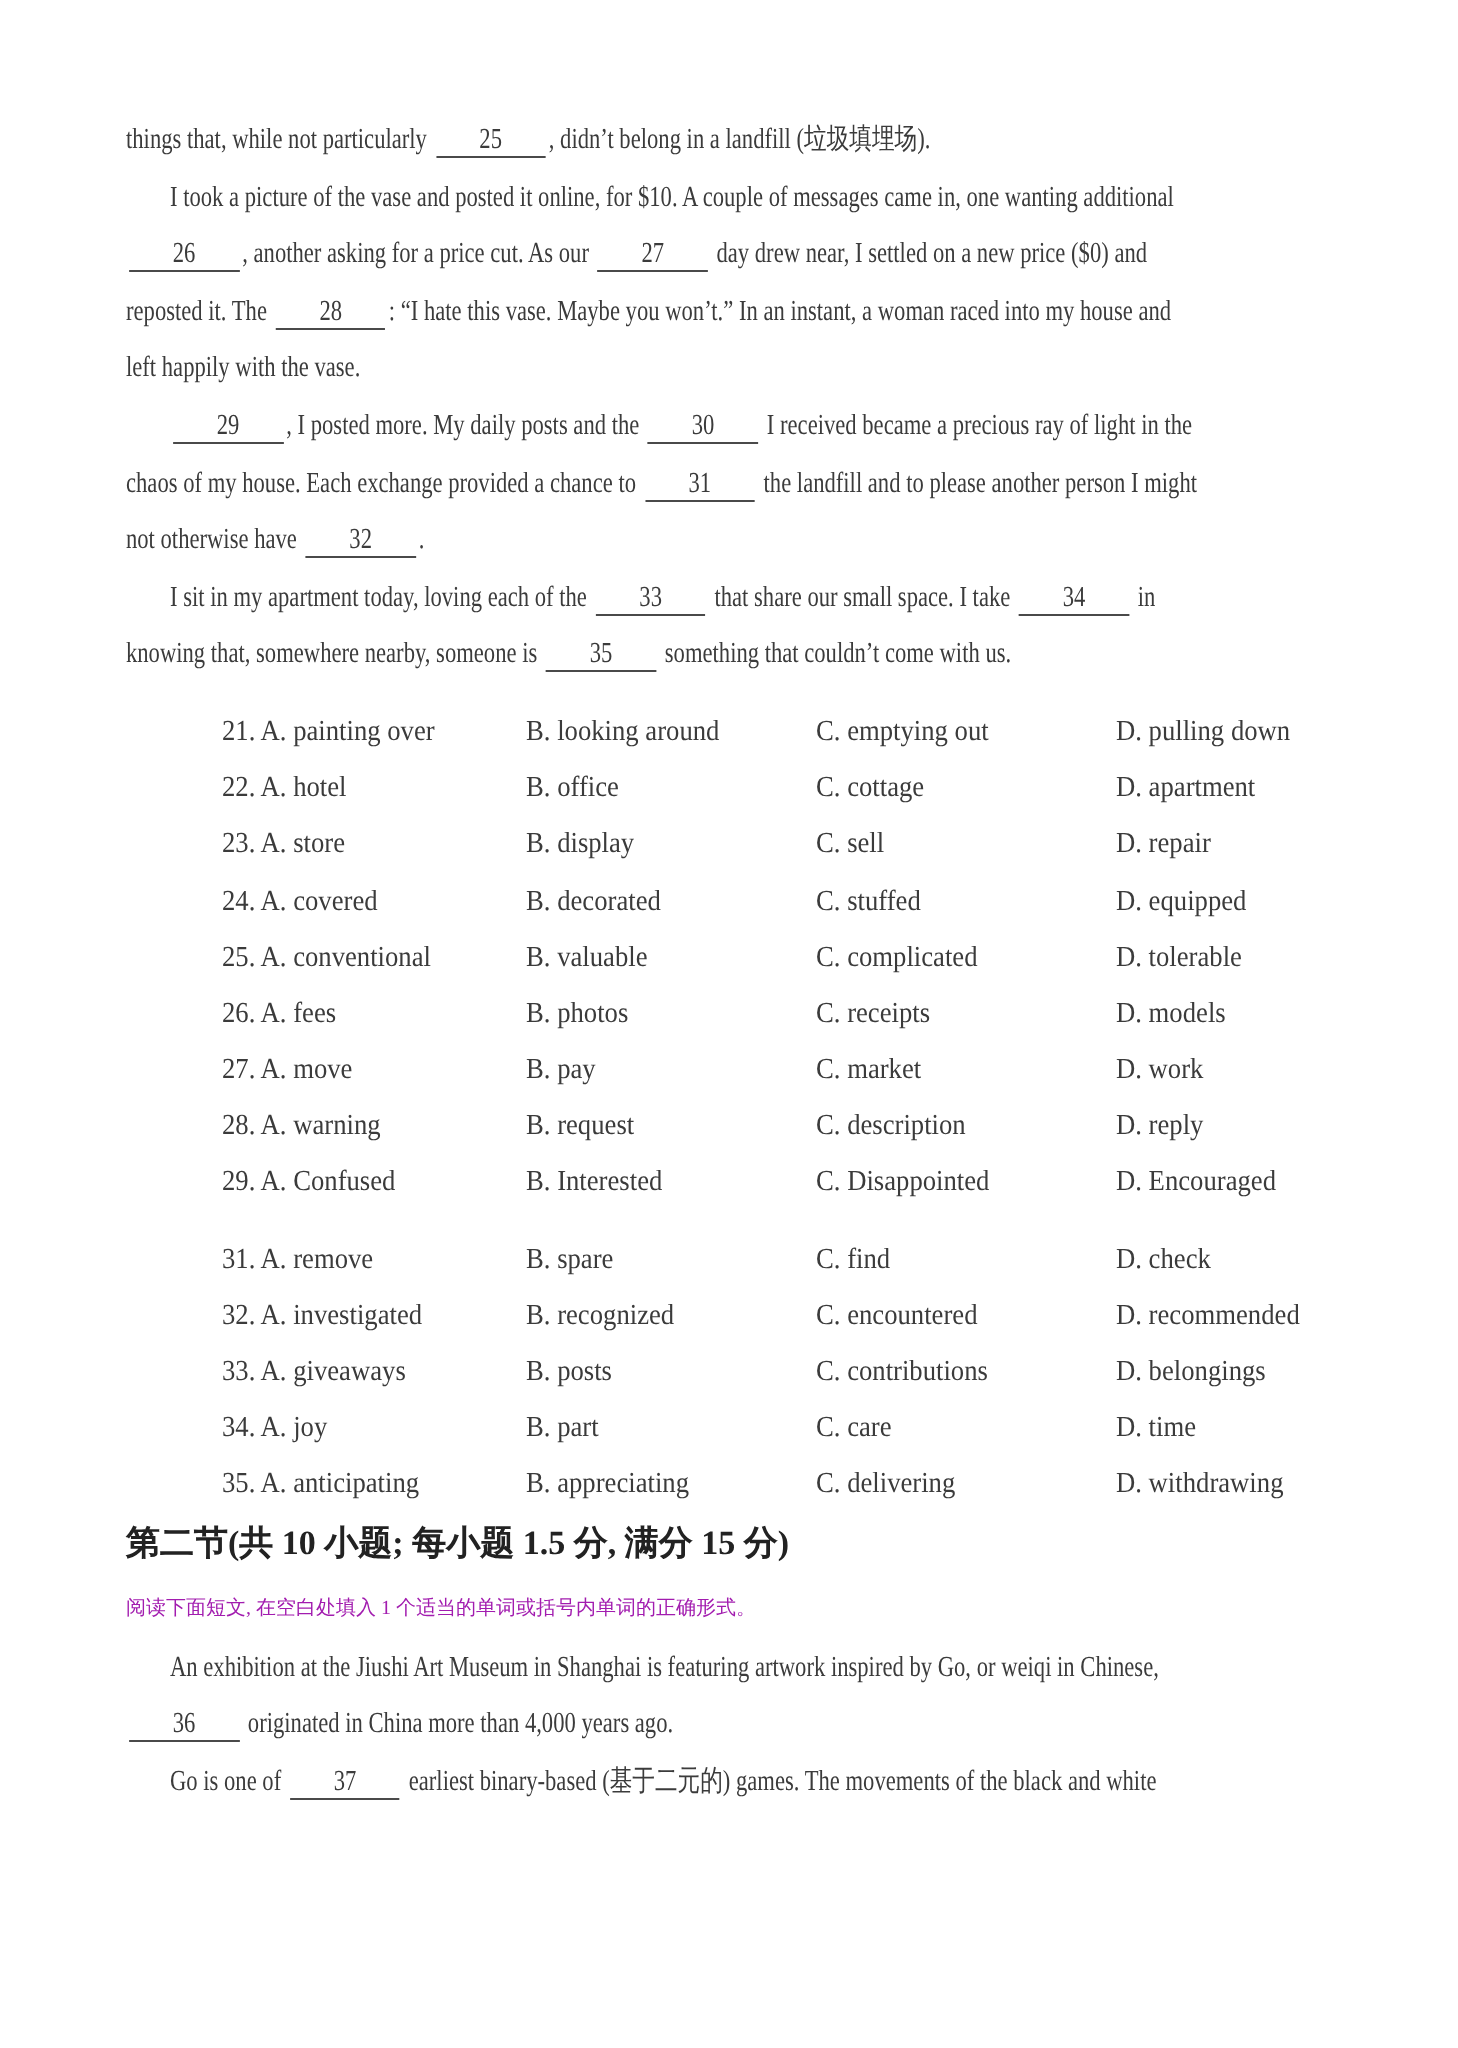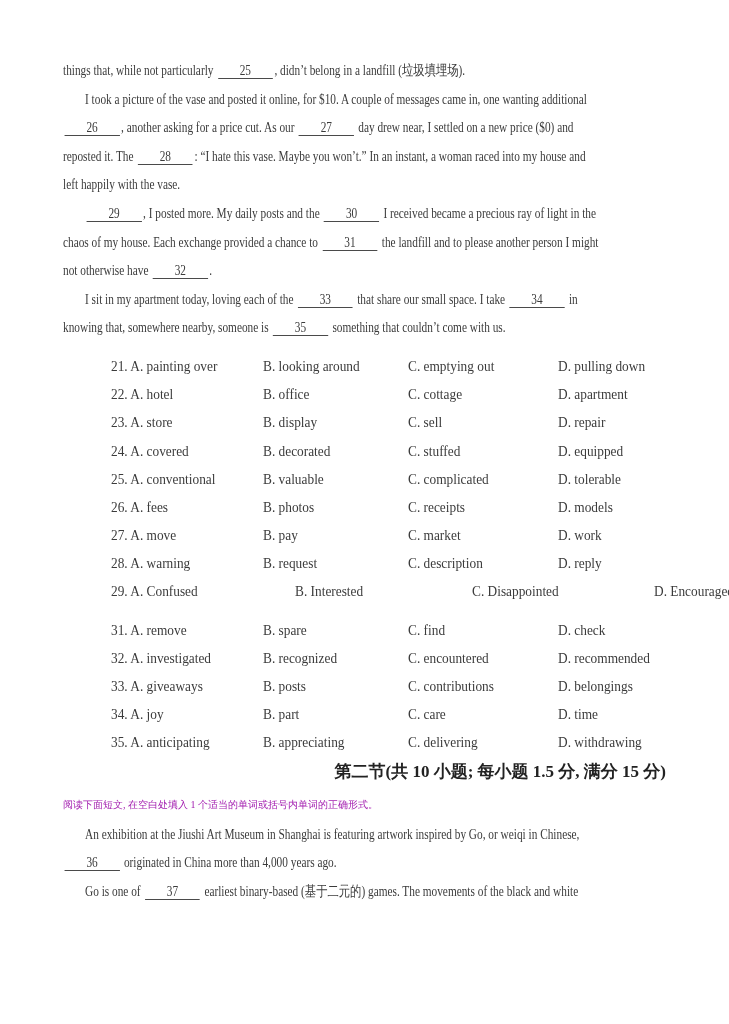--- a/index.html
+++ b/index.html
@@ -16,28 +16,27 @@
   .blank {
     display:inline-block; padding:0 28px; margin:0 2px;
     border-bottom:1.2px solid #4a4a4a; line-height:16px;
   }
 
   .q-rows { margin-top:10px;margin-left:48px; }
   .q-row {
     display:grid; grid-template-columns:152px 145px 150px 1fr;
     height:28.2px; line-height:28.2px; font-size:14.5px;
   }
-  .q-row.gap-after { margin-bottom:10px;gap:32px; }
+  .q-row.gap-after { margin-bottom:10px; }
   .q-cell { transform:scaleX(0.92); transform-origin:0 50%; white-space:nowrap; }
 
   .sec-heading {
     margin:2px 0 0 0; height:26px; line-height:26px;
     font-size:17px; font-weight:bold; color:#222;
     font-family:"Liberation Serif", serif;
-    text-align:right;
   }
   .instruction { margin-top:6px; height:28px; line-height:28px; font-size:10px; color:#a21caf; }
   .sec2-lines { margin-top:1px; }
   .footer {
     margin-top:2px; text-align:right; font-size:13px; color:#4a4a4a;
     height:20px; line-height:20px;
   }
 </style>
 </head>
 <body>

